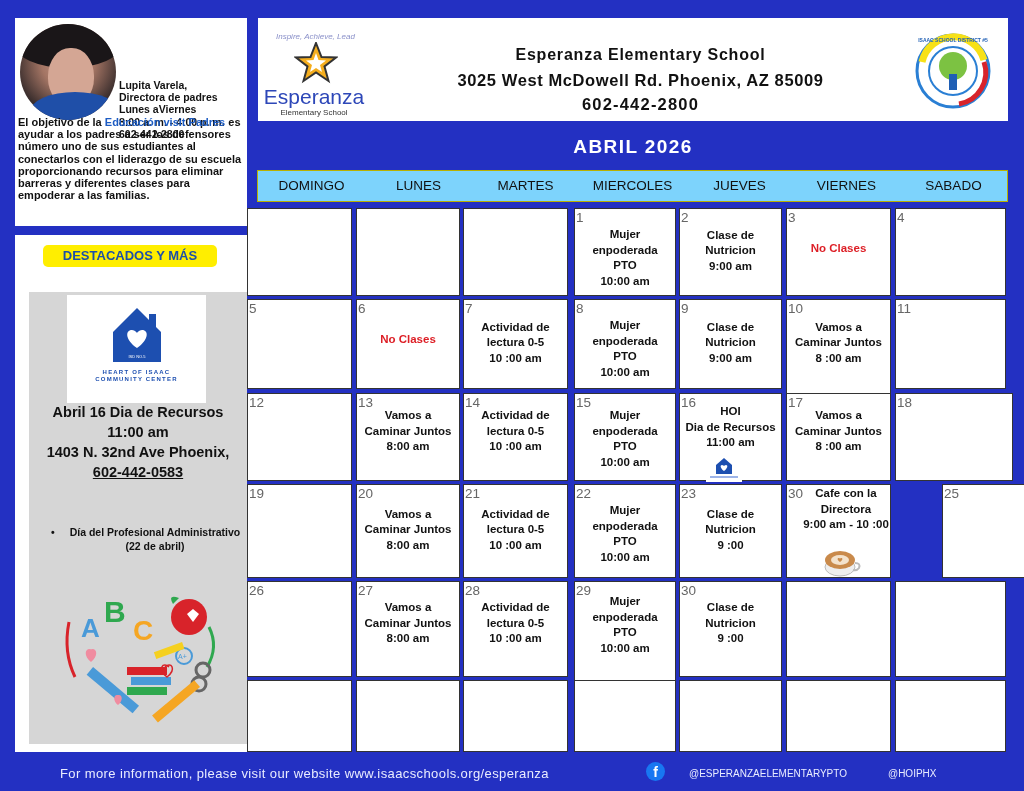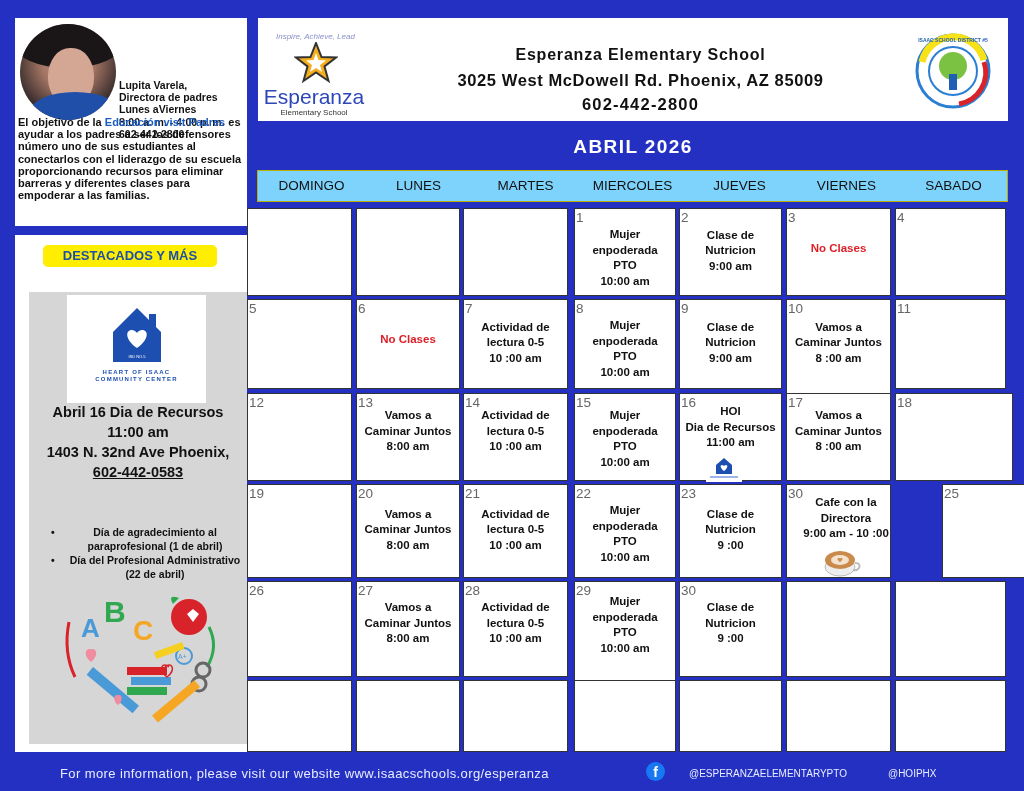--- a/index.html
+++ b/index.html
@@ -99,21 +99,20 @@
         <div>COMMUNITY CENTER</div>
       </div>
     </div>
     <div class="recursos">
       <div>Abril 16 Dia de Recursos</div>
       <div>11:00 am</div>
       <div>1403 N. 32nd Ave Phoenix,</div>
       <div class="phone">602-442-0583</div>
     </div>
     <div class="bullets">
-      <div class="bullet">Día de agradecimiento al paraprofesional (1 de abril)</div>
       <div class="bullet">Día del Profesional Administrativo (22 de abril)</div>
     </div>
     <svg class="heart-art" viewBox="0 0 165 140">
       <text x="22" y="45" font-size="26" font-weight="bold" fill="#4a9ad8" font-family="Liberation Sans, sans-serif">A</text>
       <text x="45" y="30" font-size="30" font-weight="bold" fill="#2fa84f" font-family="Liberation Sans, sans-serif">B</text>
       <text x="74" y="48" font-size="28" font-weight="bold" fill="#f5a623" font-family="Liberation Sans, sans-serif">C</text>
       <circle cx="130" cy="25" r="18" fill="#d8232a"></circle>
       <path d="M114,12 Q108,2 120,6" fill="#2fa84f"></path>
       <path d="M128,22 l6,-5 l6,5 l-6,8 z" fill="#fff"></path>
       <path d="M10,30 q-6,30 6,55" stroke="#d8232a" stroke-width="3" fill="none"></path>
@@ -334,21 +333,21 @@
     <div class="cell" style="left: 679px; top: 484px; width: 103px; height: 94px;">
       <div class="num">23</div>
       <div class="event" style="top: 21.75px;">
         <div>Clase de</div>
         <div>Nutricion</div>
         <div>9 :00</div>
       </div>
     </div>
     <div class="cell" style="left: 786px; top: 484px; width: 105px; height: 94px;">
       <div class="num">30</div>
-      <div class="event" style="top: 10px; padding-left: 15px;">
+      <div class="event" style="top: 1px; padding-left: 15px;">
         <div>Cafe con la</div>
         <div>Directora</div>
         <div>9:00 am - 10 :00</div>
       </div>
       <div class="coffee"><svg viewBox="0 0 40 30" width="40" height="30">
           <ellipse cx="18" cy="20" rx="15" ry="9" fill="#eee" stroke="#bbb"></ellipse>
           <ellipse cx="18" cy="13" rx="15" ry="9" fill="#c98a4b"></ellipse>
           <ellipse cx="18" cy="13" rx="9" ry="5" fill="#f3e2cc"></ellipse>
           <path d="M18,15 c-3,-2 -3,-4 -1,-4 c1,0 1,1 1,1 c0,0 0,-1 1,-1 c2,0 2,2 -1,4z" fill="#c98a4b"></path>
           <path d="M33,16 q6,0 4,5 q-2,3 -6,2" stroke="#bbb" stroke-width="2" fill="none"></path>

